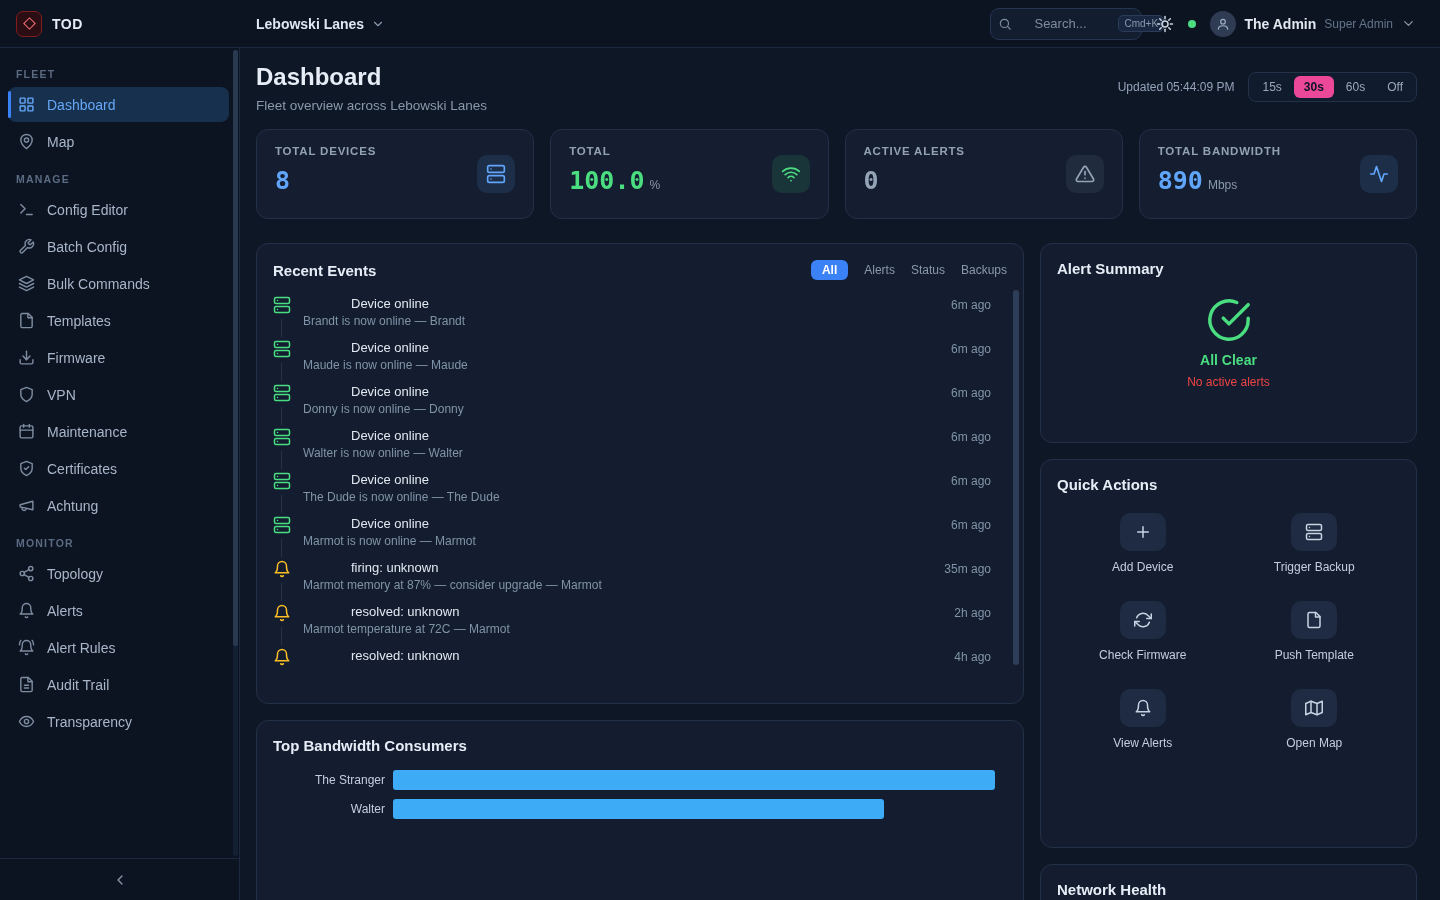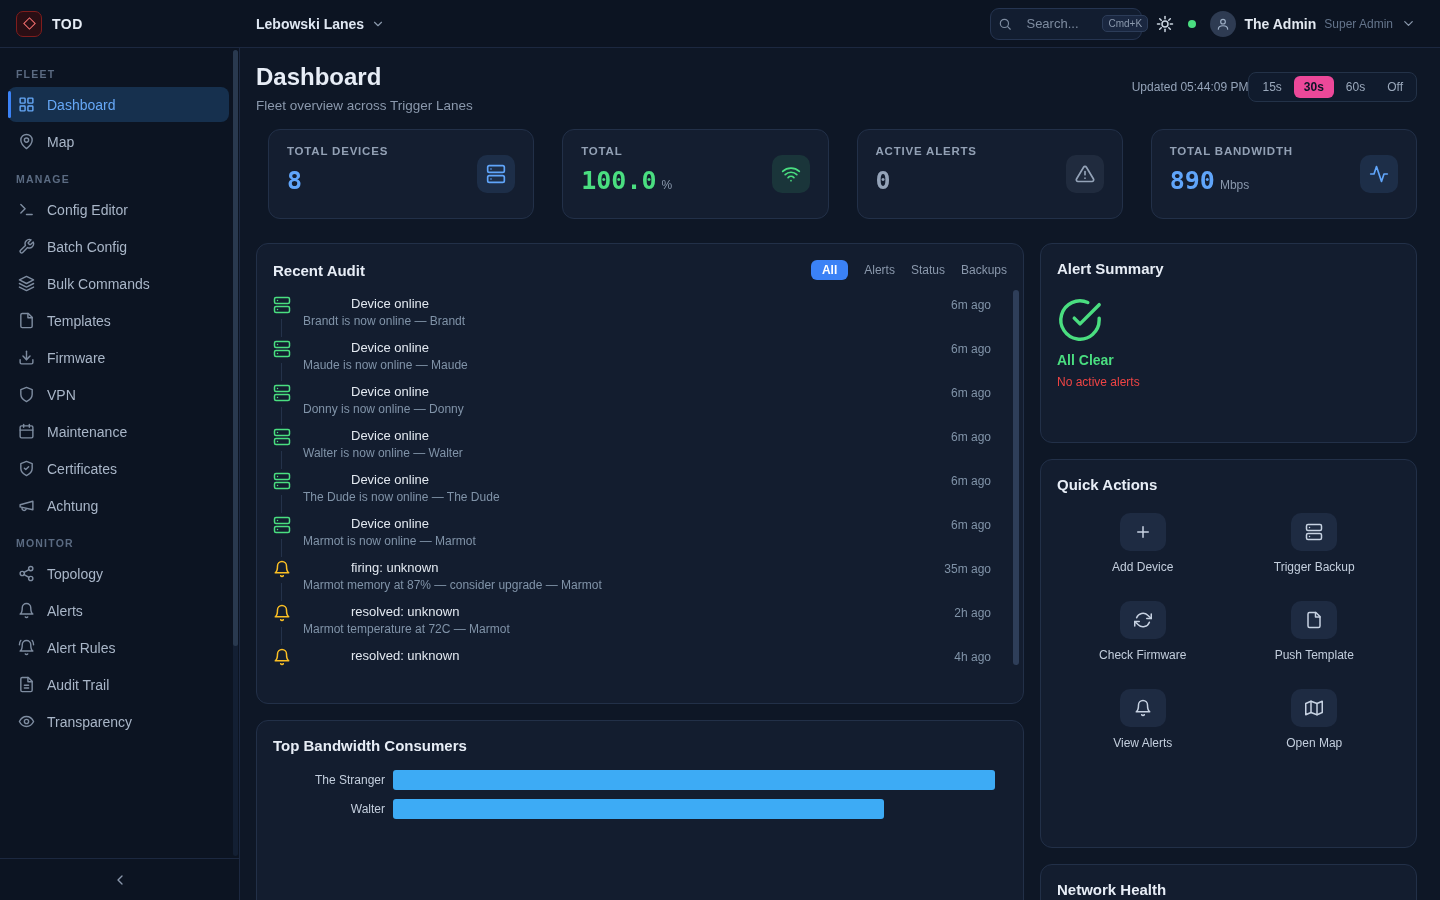--- a/index.html
+++ b/index.html
@@ -12,21 +12,21 @@
 
   
   .topbar { height:48px; display:flex; background:#0c1422; border-bottom:1px solid #1c2840; }
   .logo-area { width:240px; display:flex; align-items:center; gap:10px; padding-left:16px; flex:none; }
   .logo-box { width:26px; height:26px; border-radius:7px; background:#2a0e14; border:1px solid #7f1d1d; display:flex; align-items:center; justify-content:center; }
   .logo-diamond { width:9px; height:9px; border:1.6px solid #f87171; transform:rotate(45deg); }
   .logo-text { font-weight:700; font-size:14px; letter-spacing:.5px; }
   .topbar-main { flex:1; display:flex; align-items:center; justify-content:space-between; padding:0 24px 0 16px; }
   .org-switch { display:flex; align-items:center; gap:7px; font-size:14px; font-weight:600; color:#dfe7f2; cursor:pointer; }
   .tb-right { display:flex; align-items:center; gap:14px; }
-  .search-box { display:flex; align-items:center; gap:14px; width:152px; height:32px; background:#121d30; border:1px solid #253450; border-radius:9px; padding:0 7px; color:#7e8ca0; }
+  .search-box { display:flex; align-items:center; gap:22px; width:152px; height:32px; background:#121d30; border:1px solid #253450; border-radius:9px; padding:0 7px; color:#7e8ca0; }
   .search-box input { background:transparent; border:none; outline:none; color:#aebccd; font-size:13px; width:62px; font-family:inherit; }
   .search-box input::placeholder { color:#7e8ca0; }
   .kbd { font-size:10px; color:#8a98ac; background:#1a2740; border:1px solid #2c3c58; border-radius:5px; padding:2px 5px; white-space:nowrap; }
   .icon-btn { color:#cbd5e1; display:flex; align-items:center; cursor:pointer; }
   .status-dot { width:8px; height:8px; border-radius:50%; background:#4ade80; }
   .user-menu { display:flex; align-items:center; gap:8px; cursor:pointer; }
   .avatar { width:26px; height:26px; border-radius:50%; background:#2e3b52; color:#9fb0c6; display:flex; align-items:center; justify-content:center; }
   .user-name { font-size:14px; font-weight:700; color:#e2e8f0; }
   .user-role { font-size:12px; color:#64748b; }
 
@@ -42,28 +42,28 @@
   .nav-item.active::before { content:''; position:absolute; left:0; top:4px; bottom:4px; width:3px; border-radius:2px; background:#3b82f6; }
   .side-footer { height:42px; border-top:1px solid #1c2840; display:flex; align-items:center; justify-content:center; color:#8a98ac; cursor:pointer; flex:none; }
   .side-sb { position:absolute; right:1px; top:2px; bottom:44px; width:5px; background:#131f33; border-radius:3px; }
   .side-sb-thumb { position:absolute; top:0; width:5px; height:74%; background:#29394f; border-radius:3px; }
 
   
   .main { flex:1; padding:14px 23px 0 16px; overflow:hidden; }
   .page-head { display:flex; justify-content:space-between; align-items:flex-start; }
   .page-title { font-size:24px; font-weight:700; line-height:30px; }
   .page-sub { font-size:13.5px; color:#8a98ac; margin-top:6px; }
-  .head-right { display:flex; align-items:center; margin-top:10px; }
+  .head-right { display:flex; align-items:center; gap:14px; margin-top:10px; }
   .updated { font-size:12px; color:#94a3b8; }
   .seg { display:flex; gap:2px; background:#101b2d; border:1px solid #233248; border-radius:8px; padding:3px; }
   .seg-btn { font-size:12px; color:#9aa8bb; padding:4px 10px; border-radius:6px; cursor:pointer; }
   .seg-btn.active { background:#ec4899; color:#0b1526; font-weight:700; }
 
   .stats { display:grid; grid-template-columns:repeat(4,1fr); gap:16px; margin-top:16px; }
-  .stat { background:#141e30; border:1px solid #223048; border-radius:12px; padding:15px 18px; height:90px; display:flex; justify-content:space-between;margin-left:12px; }
+  .stat { background:#141e30; border:1px solid #223048; border-radius:12px; padding:15px 18px; height:90px; display:flex; justify-content:space-between; }
   .stat-label { font-size:11.5px; letter-spacing:.8px; color:#93a1b5; font-weight:600; }
   .stat-value { margin-top:9px; font-family:"DejaVu Sans Mono", monospace; font-size:25px; font-weight:700; display:flex; align-items:baseline; }
   .stat-unit { font-family:"Liberation Sans", sans-serif; font-size:12px; color:#8a98ac; font-weight:400; margin-left:5px; }
   .stat-ic { width:38px; height:38px; border-radius:10px; display:flex; align-items:center; justify-content:center; align-self:center; }
   .stat-ic svg { width:20px; height:20px; }
   .t-blue { background:rgba(96,165,250,.12); color:#60a5fa; }
   .t-green { background:rgba(74,222,128,.12); color:#4ade80; }
   .t-gray { background:rgba(148,163,184,.10); color:#94a3b8; }
 
   .content-grid { display:grid; grid-template-columns:1fr 377px; gap:16px; margin-top:24px; align-items:start; }
@@ -84,21 +84,21 @@
   .ev-ic.green { color:#4ade80; }
   .ev-ic.amber { color:#fbbf24; }
   .ev-title { font-size:13px; font-weight:400; color:#e2e8f0;padding-left:48px; }
   .ev-detail { font-size:12px; color:#8093a8; margin-top:3px; }
   .ev-time { margin-left:auto; font-size:12px; color:#8093a8; white-space:nowrap; padding-top:2px; }
   .ev-sb { position:absolute; right:4px; top:46px; width:6px; height:375px; background:#2e3e59; border-radius:3px; cursor:pointer; }
 
   
   .right-stack { display:flex; flex-direction:column; gap:16px; }
   .alert-card { height:200px; }
-  .alert-body { display:flex; flex-direction:column; align-items:flex-start; margin-top:20px; }
+  .alert-body { display:flex; flex-direction:column; align-items:center; margin-top:20px; }
   .alert-body .big-check { width:46px; height:46px; color:#4ade80; }
   .alert-status { color:#4ade80; font-size:14px; font-weight:600; margin-top:9px; }
   .alert-detail { color:#ef4444; font-size:12px; margin-top:7px; }
 
   .qa-card { height:389px; }
   .qa-grid { display:grid; grid-template-columns:1fr 1fr; row-gap:27px; margin-top:20px; justify-items:center; }
   .qa { display:flex; flex-direction:column; align-items:center; gap:9px; cursor:pointer; }
   .qa-ic { width:46px; height:38px; border-radius:10px; background:#1e2b42; color:#c7d2e2; display:flex; align-items:center; justify-content:center; }
   .qa-ic svg { width:18px; height:18px; }
   .qa-label { font-size:12px; color:#c3cedd; }
@@ -362,21 +362,21 @@
           </svg>
       </span>
     </div>
   </aside>
 
   <main class="main">
 
     <div class="page-head">
       <div>
         <div class="page-title">Dashboard</div>
-        <div class="page-sub">Fleet overview across Trigger Lanes</div>
+        <div class="page-sub">Fleet overview across Lebowski Lanes</div>
       </div>
       <div class="head-right">
         <span class="updated">Updated 05:44:09 PM</span>
         <div class="seg">
           <span class="seg-btn">15s</span>
           <span class="seg-btn active">30s</span>
           <span class="seg-btn">60s</span>
           <span class="seg-btn">Off</span>
         </div>
       </div>
@@ -448,21 +448,21 @@
           </div>
       </div>
     </div>
 
     <div class="content-grid">
 
       <div style="display:flex;flex-direction:column;gap:16px;">
 
         <section class="panel events">
           <div class="events-head">
-            <div class="panel-title">Recent Audit</div>
+            <div class="panel-title">Recent Events</div>
             <div class="filters">
               <span class="filter active">All</span>
               <span class="filter">Alerts</span>
               <span class="filter">Status</span>
               <span class="filter">Backups</span>
             </div>
           </div>
           <div class="ev-list">
 
             <div class="ev-row">

